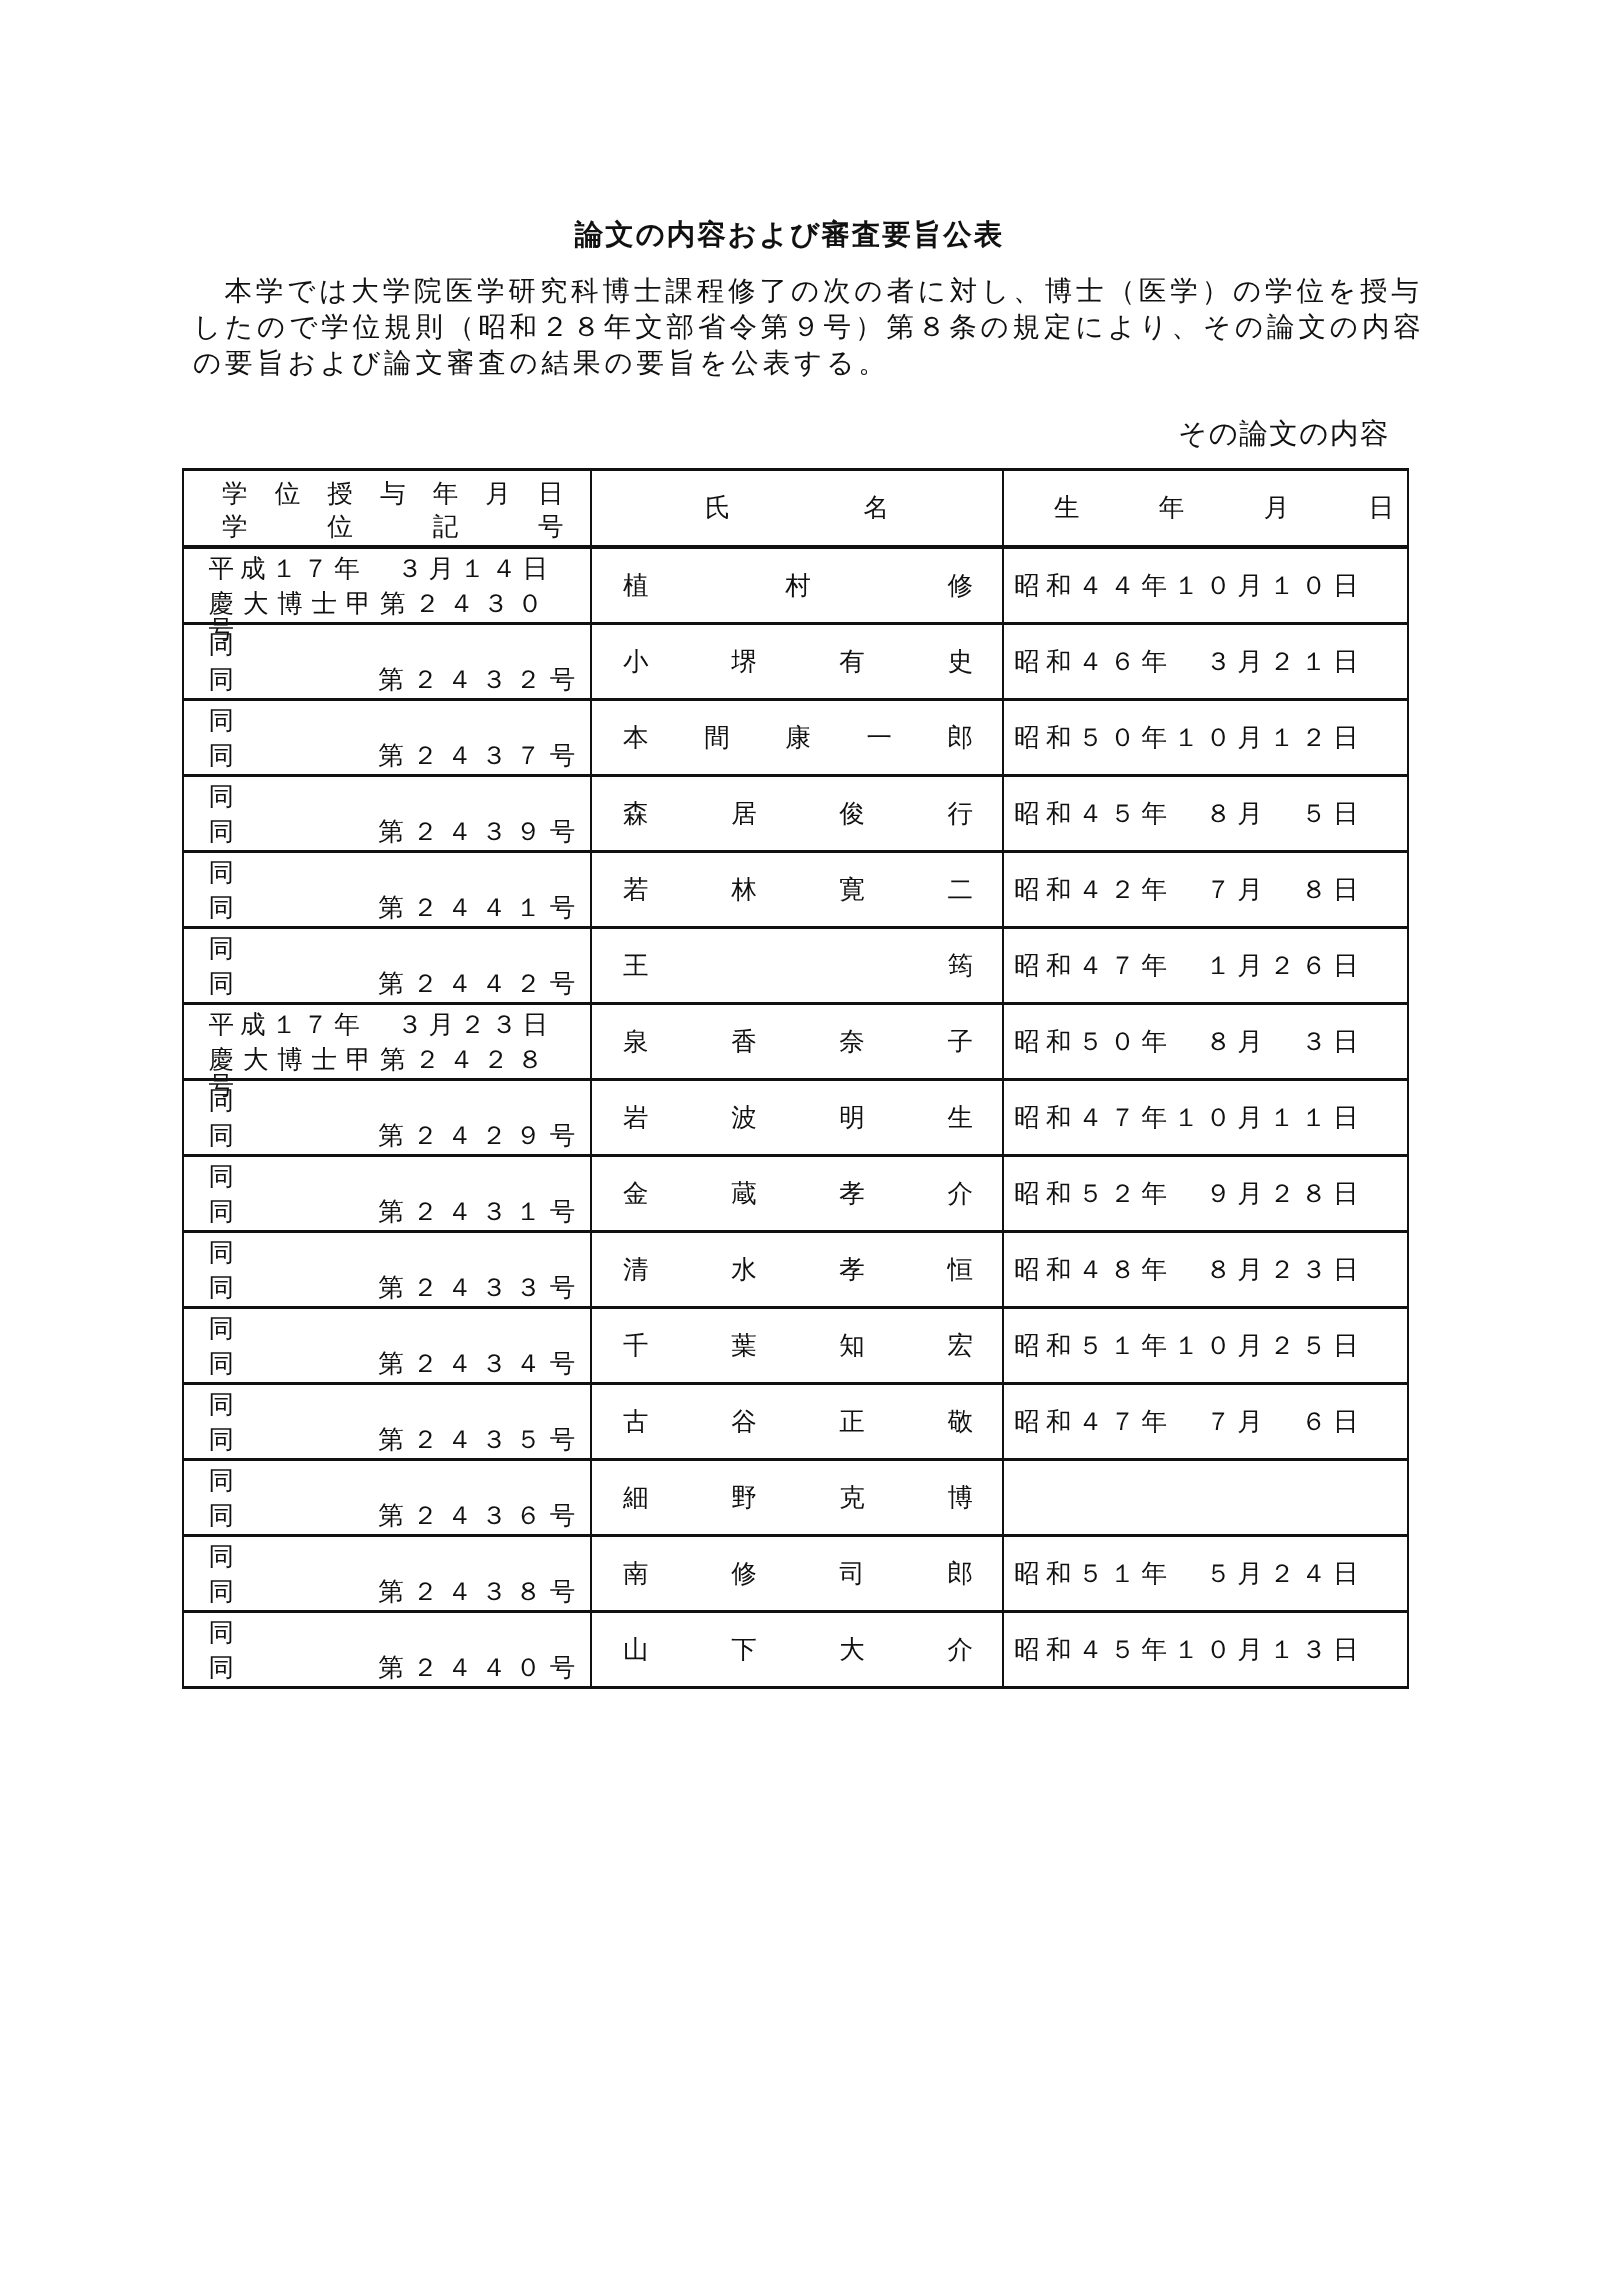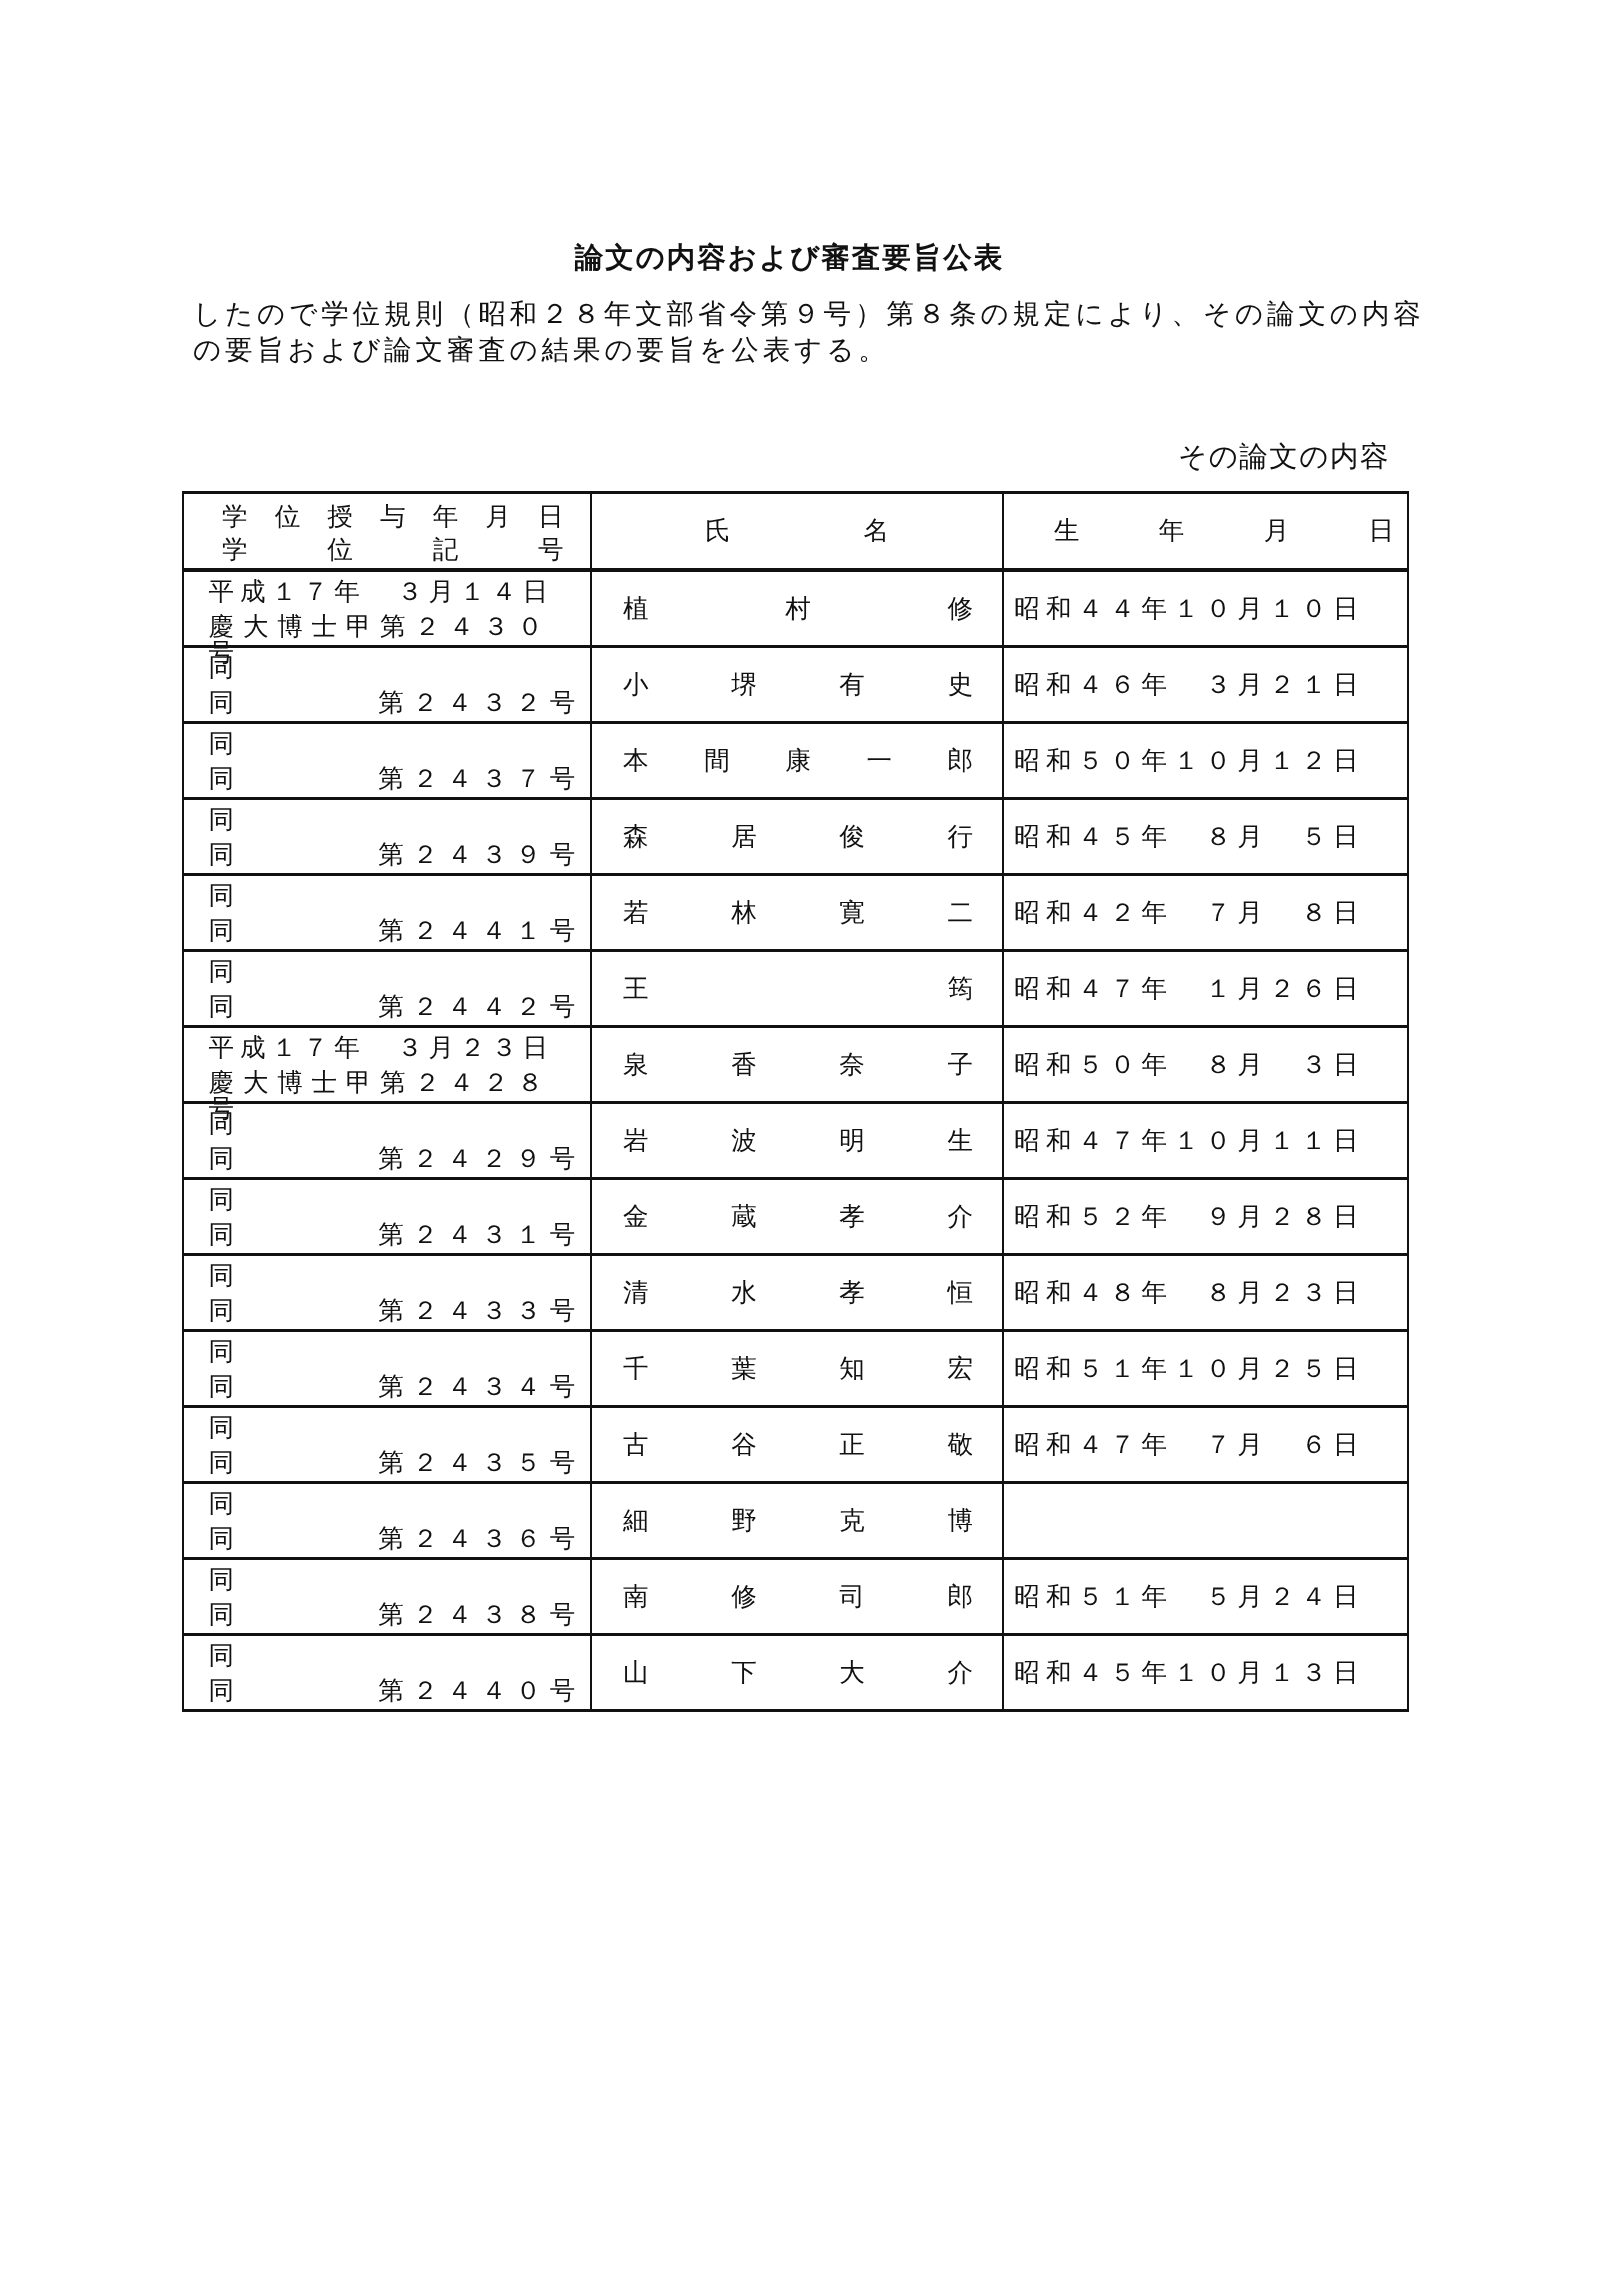--- a/index.html
+++ b/index.html
@@ -1,18 +1,18 @@
 <!DOCTYPE html>
 <html lang="ja" style="font-size:7.9px"><head>
 <meta charset="utf-8">
 <style>
   html,body{margin:0;padding:0;}
   body{background:#ffffff;}
   .page{position:relative;width:1624px;height:1839px;background:#ffffff;color:#111111;
-        font-family:"Liberation Serif","DejaVu Serif",serif;overflow:hidden;margin-top:23px;}
+        font-family:"Liberation Serif","DejaVu Serif",serif;overflow:hidden;}
   .title{position:absolute;top:220px;left:0;width:1579px;text-align:center;
          font-family:"Liberation Sans","DejaVu Sans",sans-serif;font-weight:700;
          font-size:28.5px;letter-spacing:2px;line-height:1;}
   .intro{position:absolute;top:273px;left:193px;font-size:27.5px;letter-spacing:3.9px;
          line-height:36px;white-space:nowrap;}
   .university{position:absolute;top:420px;right:234px;font-size:28.5px;letter-spacing:1.5px;line-height:1;}
   .dtable{position:absolute;top:468px;left:182px;width:1227px;box-sizing:border-box;
           border:2px solid #111111;border-top-width:3.9px;border-right-width:2.5px;border-bottom-width:3.9px;}
   .thead{display:flex;height:74px;border-bottom:4.4px solid #111111;}
   .trow{display:flex;height:73px;border-bottom:3.9px solid #111111;}
@@ -38,20 +38,21 @@
           font-size:24.6px;letter-spacing:2px;line-height:1;}
 </style>
 </head>
 <body>
 
 <div class="page">
 
   <div class="title">論文の内容および審査要旨公表</div>
 
   <div class="intro">
+    <div>　本学では大学院医学研究科博士課程修了の次の者に対し、博士（医学）の学位を授与</div>
     <div>したので学位規則（昭和２８年文部省令第９号）第８条の規定により、その論文の内容</div>
     <div>の要旨および論文審査の結果の要旨を公表する。</div>
   </div>
 
   <div class="university">その論文の内容</div>
 
   <div class="dtable">
     <div class="thead">
       <div class="cell th1">
         <div class="hl1" id="h1l1">

